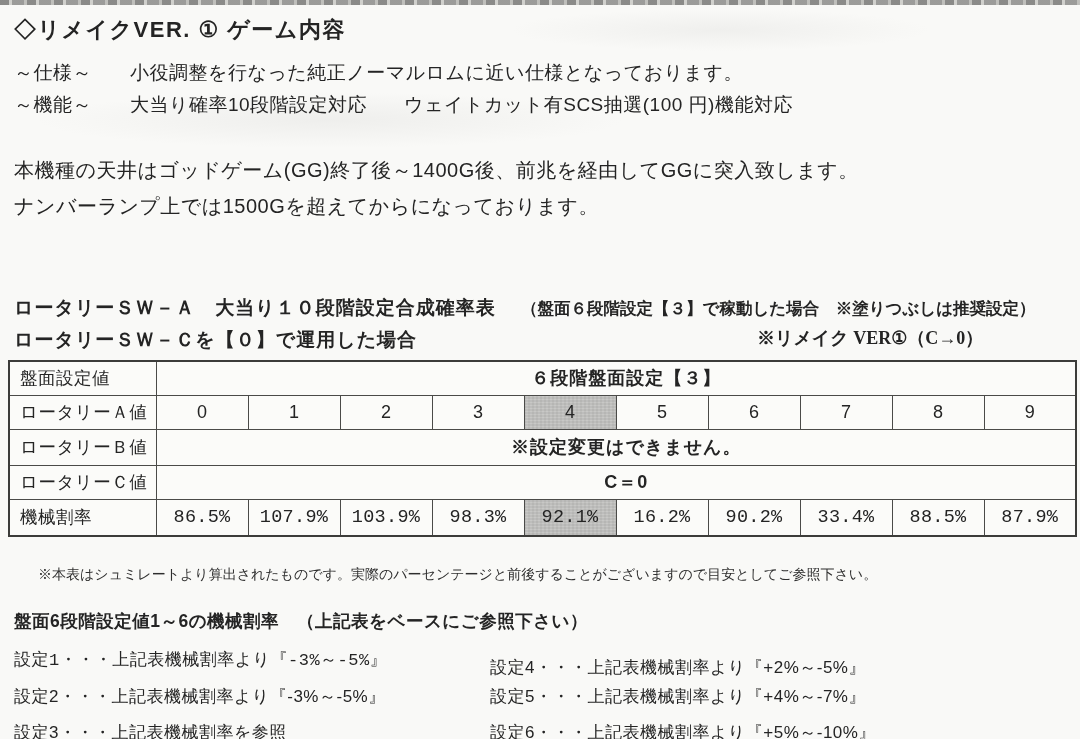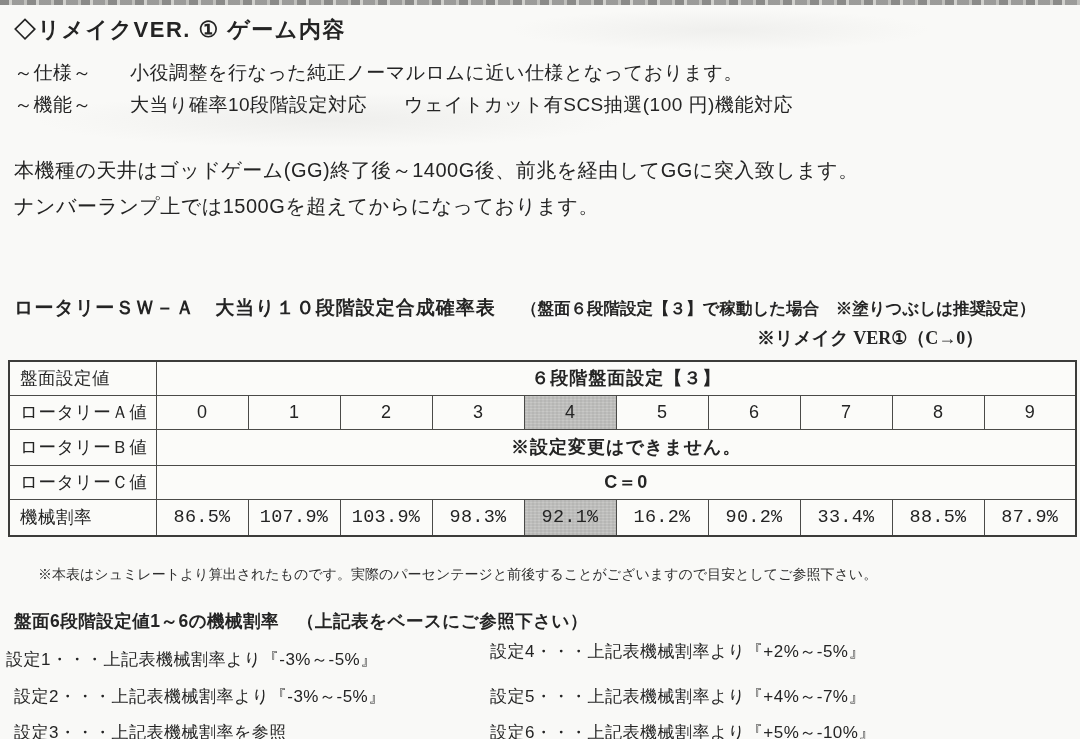--- a/index.html
+++ b/index.html
@@ -49,22 +49,22 @@
   tr.r4 { height:34px; } tr.r5 { height:37px; }
   .hl {
     background-color:#c8c8c6;
     background-image:
       repeating-linear-gradient(0deg, rgba(70,70,68,0.16) 0 1px, transparent 1px 3px),
       repeating-linear-gradient(90deg, rgba(70,70,68,0.12) 0 1px, transparent 1px 4px);
   }
   .footnote { left:10px; top:566px; font-size:14px; color:#2e2e2e;margin-left:28px; }
   .sec-head { left:14px; top:609px; font-size:17.5px; font-weight:600; letter-spacing:0.5px; }
   .setting { font-size:17px; font-weight:500; letter-spacing:0.5px; }
-  .s-l1 { left:6px;  top:648px; } .s-l2 { left:14px;  top:685px; } .s-l3 { left:14px;  top:721px; }
-  .s-r1 { left:490px; top:640px; } .s-r2 { left:490px; top:685px; } .s-r3 { left:490px; top:721px; }
+  .s-l1 { left:14px;  top:648px;font-family:Liberation Mono, monospace; } .s-l2 { left:14px;  top:685px; } .s-l3 { left:14px;  top:721px; }
+  .s-r1 { left:490px; top:656px; } .s-r2 { left:490px; top:685px; } .s-r3 { left:490px; top:721px; }
 </style>
 </head>
 <body>
 
 <div class="page">
   <div class="scan-edge"></div>
 
   <div class="abs title">◇リメイクVER. ① ゲーム内容</div>
 
   <div class="abs line-spec">
@@ -73,20 +73,21 @@
 
   <div class="abs line-func">
     <span class="inline-label">～機能～</span><span>大当り確率10段階設定対応</span><span class="func-item-2">ウェイトカット有</span><span class="func-item-3">SCS抽選(100 円)機能対応</span>
   </div>
 
   <div class="abs para-1">本機種の天井はゴッドゲーム(GG)終了後～1400G後、前兆を経由してGGに突入致します。</div>
   <div class="abs para-2">ナンバーランプ上では1500Gを超えてからになっております。</div>
 
   <div class="abs thead-1-left">ロータリーＳＷ－Ａ　大当り１０段階設定合成確率表</div>
   <div class="abs thead-1-right">（盤面６段階設定【３】で稼動した場合　※塗りつぶしは推奨設定）</div>
+  <div class="abs thead-2-left">ロータリーＳＷ－Ｃを【０】で運用した場合</div>
   <div class="abs thead-2-right">※リメイク VER①（C→0）</div>
 
   <table class="rates">
     <colgroup>
       <col style="width:147px">
       <col style="width:92px">
         <col style="width:92px">
         <col style="width:92px">
         <col style="width:92px">
         <col style="width:92px">

